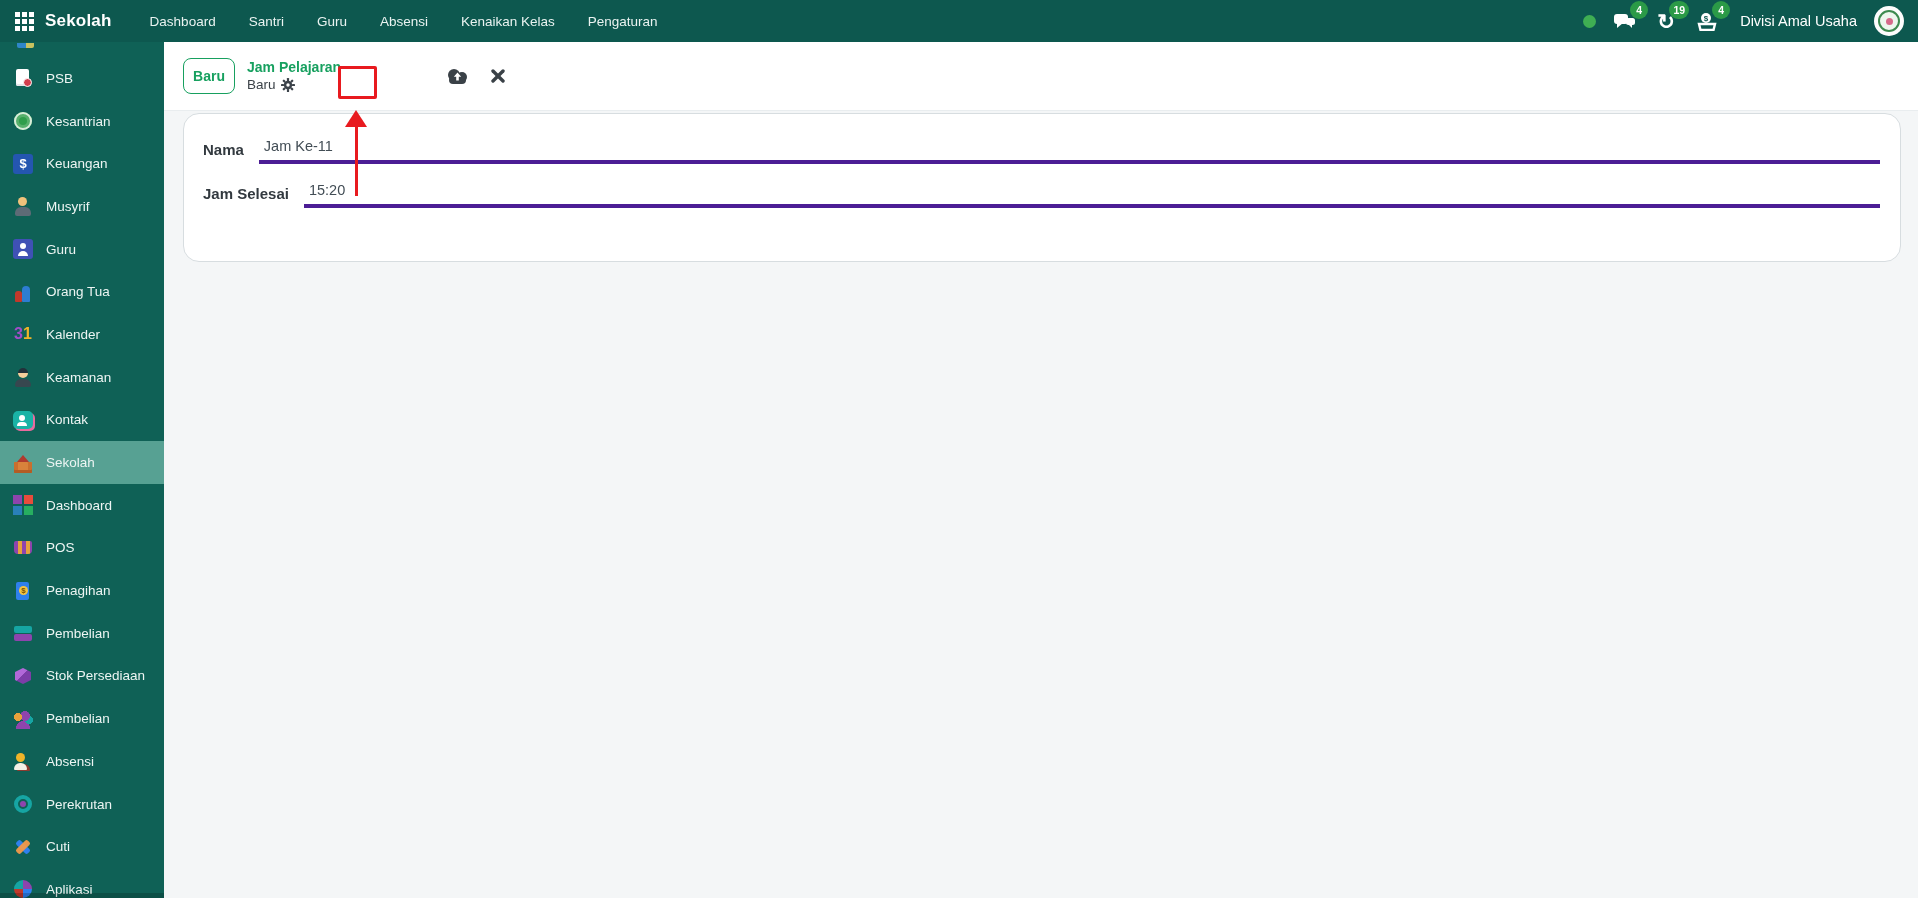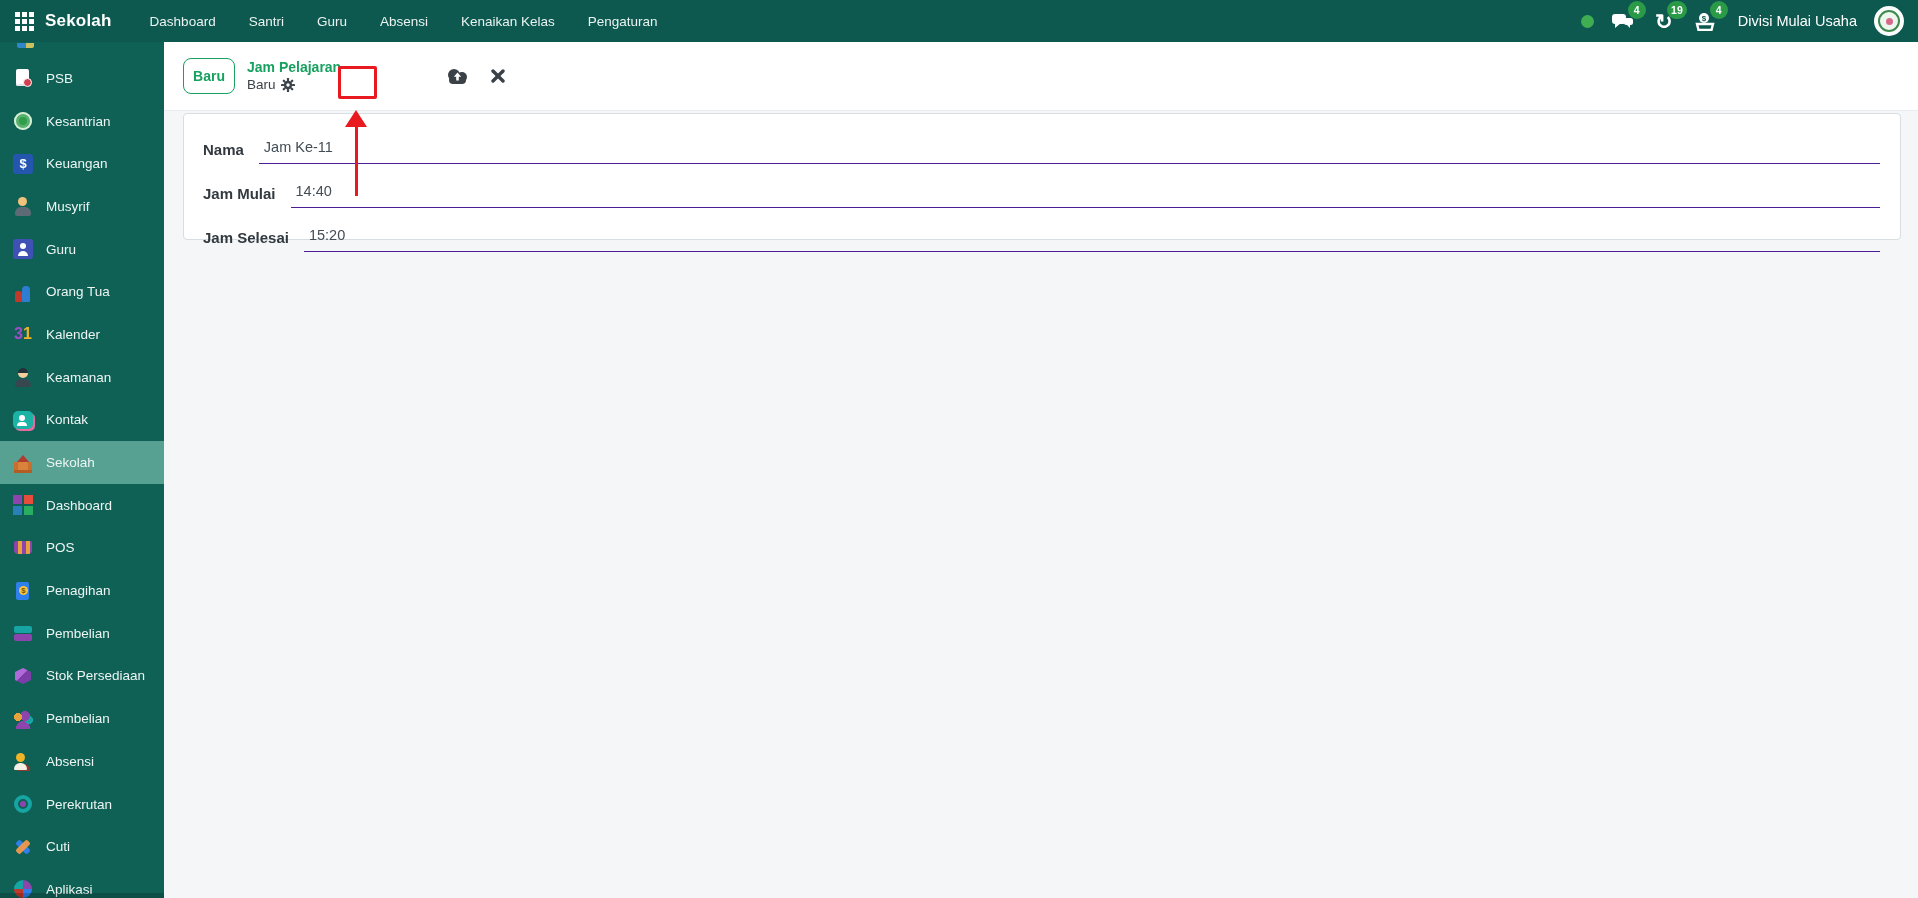--- a/index.html
+++ b/index.html
@@ -140,28 +140,28 @@
   .gear{ cursor:pointer; display:inline-flex; }
   .toolbar-actions{ display:flex; align-items:center; margin-left:104px; gap:21px; }
   .icon-btn{ background:none; border:none; cursor:pointer; padding:0; display:inline-flex; align-items:center; justify-content:center; }
 
   
   .content{
     position:absolute; left:164px; top:111px; width:1754px; height:787px;
     background:#f4f6f7;
   }
   .card{
-    position:absolute; left:19px; top:2px; width:1718px; height:127px;
-    background:#fff; border:1px solid #d7dde0; border-radius:4px;
+    position:absolute; left:19px; top:2px; width:1718px; height:149px;
+    background:#fff; border:1px solid #d7dde0; border-radius:16px;
     padding:21px 20px 0 19px;
   }
   .form-row{ display:flex; align-items:center; margin-bottom:15px; }
   .form-label{ font-weight:bold; font-size:15px; color:#32393f; margin-right:15px; white-space:nowrap; }
   .form-input{
-    flex:1; border:none; border-bottom:1px solid #4c1d95; background:transparent;
+    flex:1; border:none; border-bottom:4px solid #4c1d95; background:transparent;
     font-size:14.5px; color:#424d55; padding:3px 2px 7px 5px; outline:none;
     font-family:inherit; height:29px;
   }
 
   
   .anno-rect{
     position:absolute; left:338px; top:66px; width:39px; height:33px;
     border:3px solid #e81a1f; border-radius:2px; z-index:40; pointer-events:none;
   }
   .anno-arrow{ position:absolute; left:344px; top:110px; width:24px; z-index:40; pointer-events:none; }
@@ -220,21 +220,21 @@
       <span class="badge">19</span>
     </span>
     <span class="nav-ico">
       <svg class="don-svg" width="20" height="20" viewBox="0 0 20 20">
         <circle cx="9" cy="7" r="5" fill="#ffffff"></circle>
         <text x="9" y="10" font-size="8" font-weight="bold" fill="#0d584f" text-anchor="middle">$</text>
         <path d="M2 13 L18 13 L16.5 19 L3.5 19 Z" fill="none" stroke="#ffffff" stroke-width="2.4"></path>
       </svg>
       <span class="badge">4</span>
     </span>
-    <span class="user-name">Divisi Mulai Usaha</span>
+    <span class="user-name">Divisi Amal Usaha</span>
     <span class="avatar">
       <span class="emblem">
           <i></i>
         </span>
     </span>
   </div>
 </header>
 
 <aside class="sidebar">
   <span class="icon-fragment"></span>
@@ -369,24 +369,20 @@
   </div>
 </div>
 
 <main class="content">
   <section class="card">
     <div class="form-row">
       <label class="form-label">Nama</label>
       <input class="form-input" value="Jam Ke-11" style="">
     </div>
     <div class="form-row">
-      <label class="form-label">Jam Mulai</label>
-      <input class="form-input" value="14:40" style="">
-    </div>
-    <div class="form-row">
       <label class="form-label">Jam Selesai</label>
       <input class="form-input" value="15:20" style="">
     </div>
   </section>
 </main>
 
 <div class="anno-rect"></div>
 <div class="anno-arrow">
   <div class="head"></div>
   <div class="shaft"></div>

